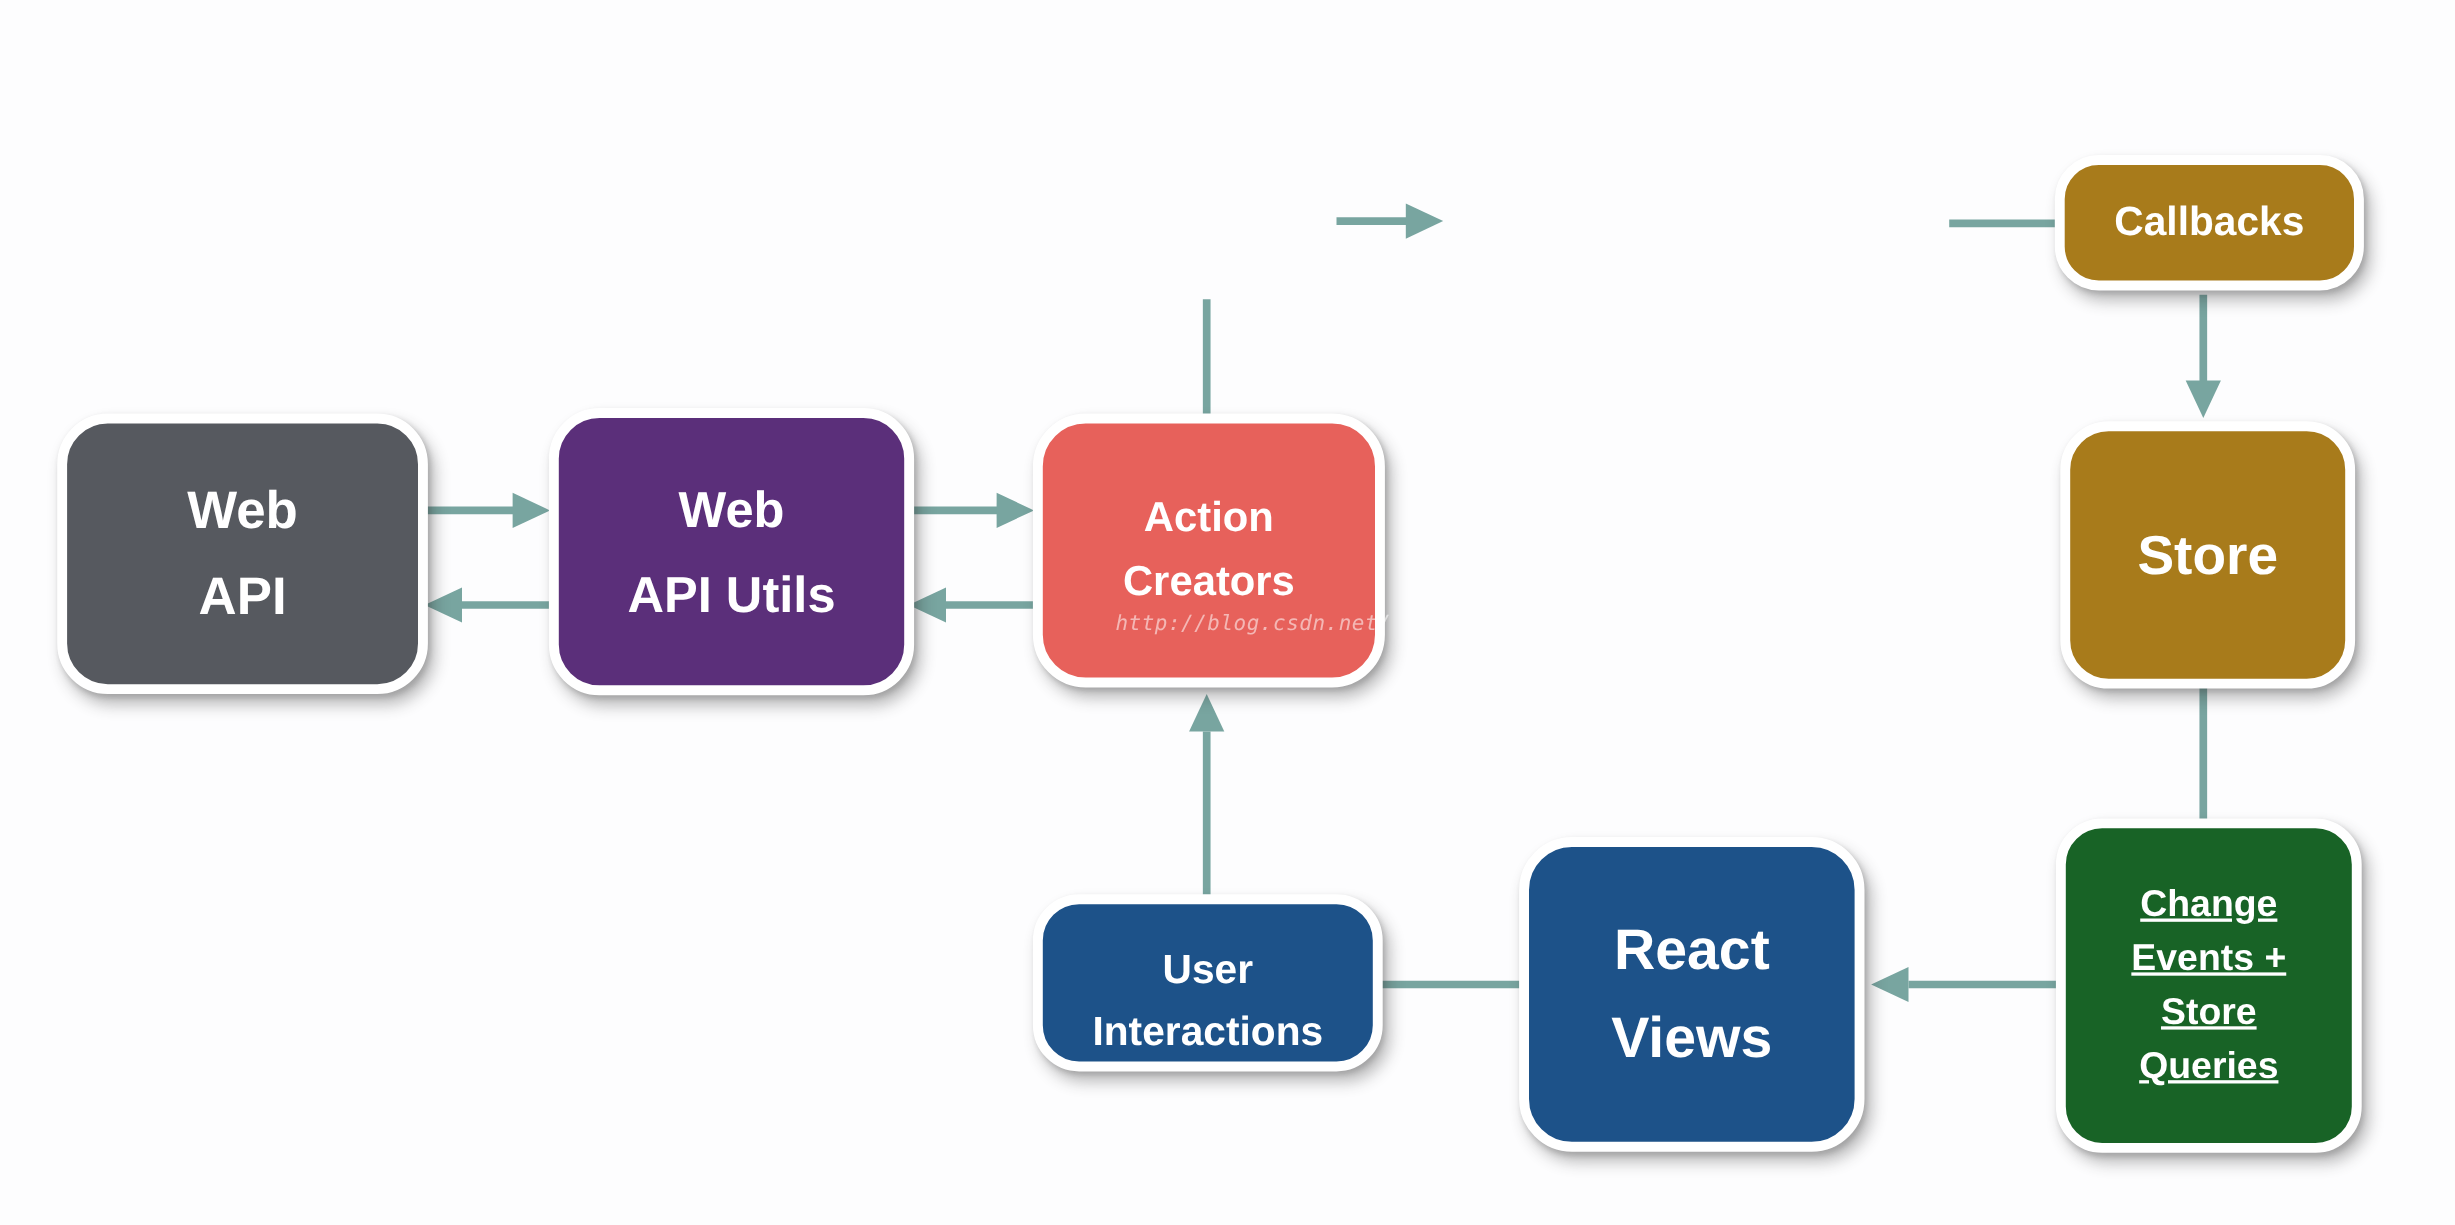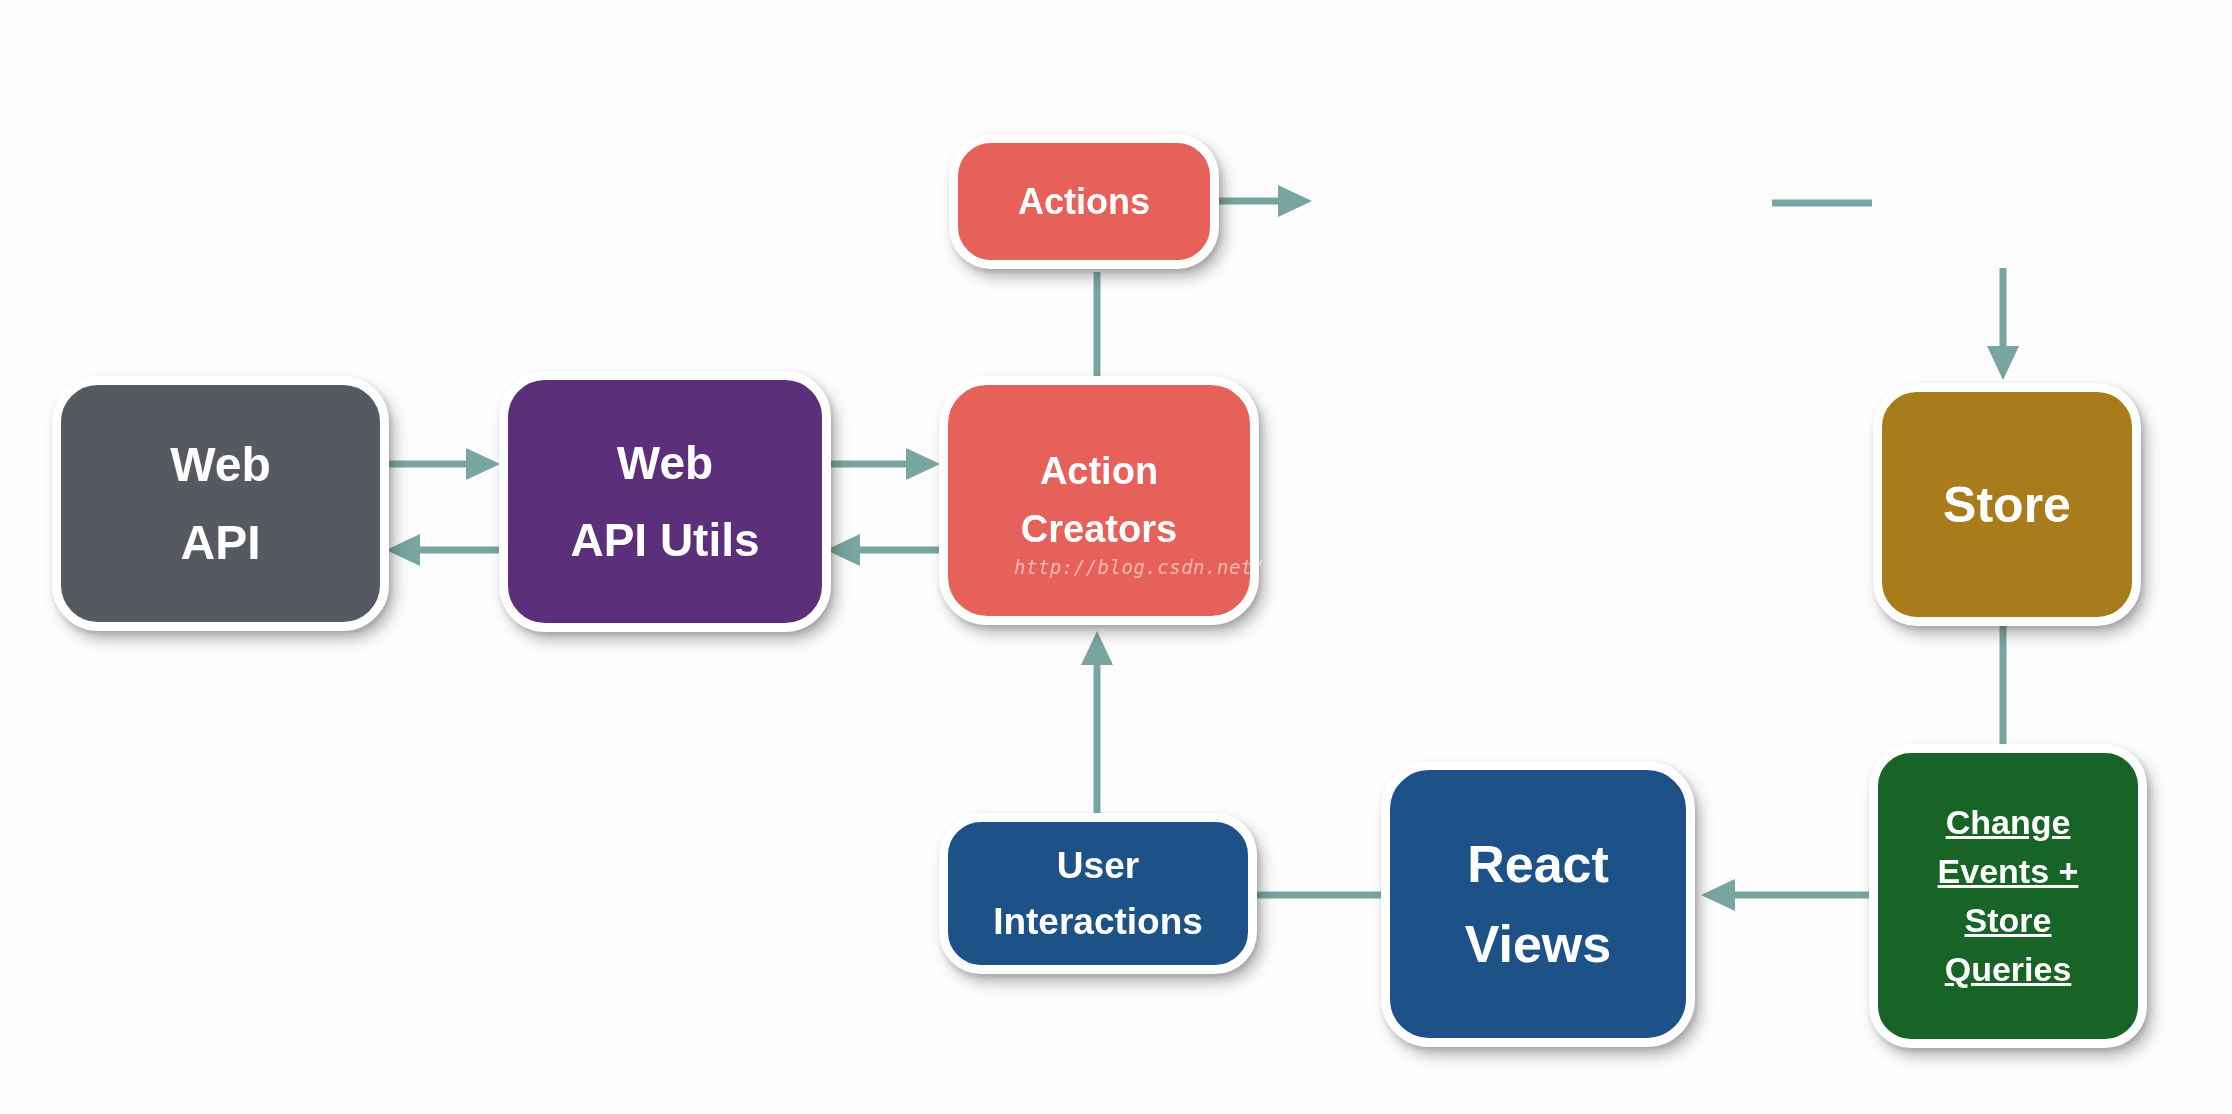--- a/index.html
+++ b/index.html
@@ -41,21 +41,21 @@
   }
   .node-label { white-space: pre-line; display: block; }
 
   #node-web-api           { left:52px;   top:376px; width:337px; height:255px; font-size:48px; line-height:1.62; border-radius:46px; }
   #node-web-api-utils     { left:499px;  top:371px; width:332px; height:261px; font-size:46px; line-height:1.66; border-radius:46px; }
   #node-action-creators   { left:939px;  top:376px; width:320px; height:249px; font-size:38px; line-height:1.52; border-radius:48px; }
   #node-actions           { left:949px;  top:134px; width:270px; height:135px; font-size:36px; line-height:1.2;  border-radius:42px; }
   #node-dispatcher        { left:1309px; top:58px;  width:468px; height:221px; font-size:60px; line-height:1.2;  border-radius:50px; }
   #node-callbacks         { left:1868px; top:141px; width:281px; height:123px; font-size:37px; line-height:1.2;  border-radius:40px; }
   #node-store             { left:1873px; top:383px; width:268px; height:243px; font-size:50px; line-height:1.2;  border-radius:44px; }
-  #node-user-interactions { left:939px;  top:813px; width:318px; height:161px; font-size:37px; line-height:1.5;  border-radius:42px; }
+  #node-user-interactions { left:939px;  top:813px; width:318px; height:161px; font-size:37px; line-height:1.5;  border-radius:42px;align-items:flex-end; }
   #node-react-views       { left:1381px; top:761px; width:314px; height:286px; font-size:52px; line-height:1.54; border-radius:48px;text-align:center; }
   #node-change-events     { left:1869px; top:744px; width:278px; height:304px; font-size:34px; line-height:1.44; border-radius:42px; }
 
   #watermark {
     position: absolute;
     left: 1014px; top: 556px; width: 250px;
     z-index: 3;
     font-family: "DejaVu Sans Mono", "Liberation Mono", monospace;
     font-size: 19px;
     color: rgba(255,255,255,0.55);
@@ -113,25 +113,25 @@
   <div class="node" id="node-web-api-utils" style="background: rgb(91, 47, 122);">
     <span class="node-label">Web
 API Utils</span>
   </div>
 
   <div class="node" id="node-action-creators" style="background: rgb(231, 97, 91);">
     <span class="node-label">Action
 Creators</span>
   </div>
 
-  <div class="node" id="node-actions" style="background: rgb(231, 97, 91);">
-    <span class="node-label">Actions</span>
-  </div>
 
 
+  <div class="node" id="node-callbacks" style="background: rgb(168, 123, 27);">
+    <span class="node-label">Callbacks</span>
+  </div>
 
   <div class="node" id="node-store" style="background: rgb(168, 123, 27);">
     <span class="node-label">Store</span>
   </div>
 
   <div class="node" id="node-user-interactions" style="background: rgb(29, 82, 137);">
     <span class="node-label">User
 Interactions</span>
   </div>
 

